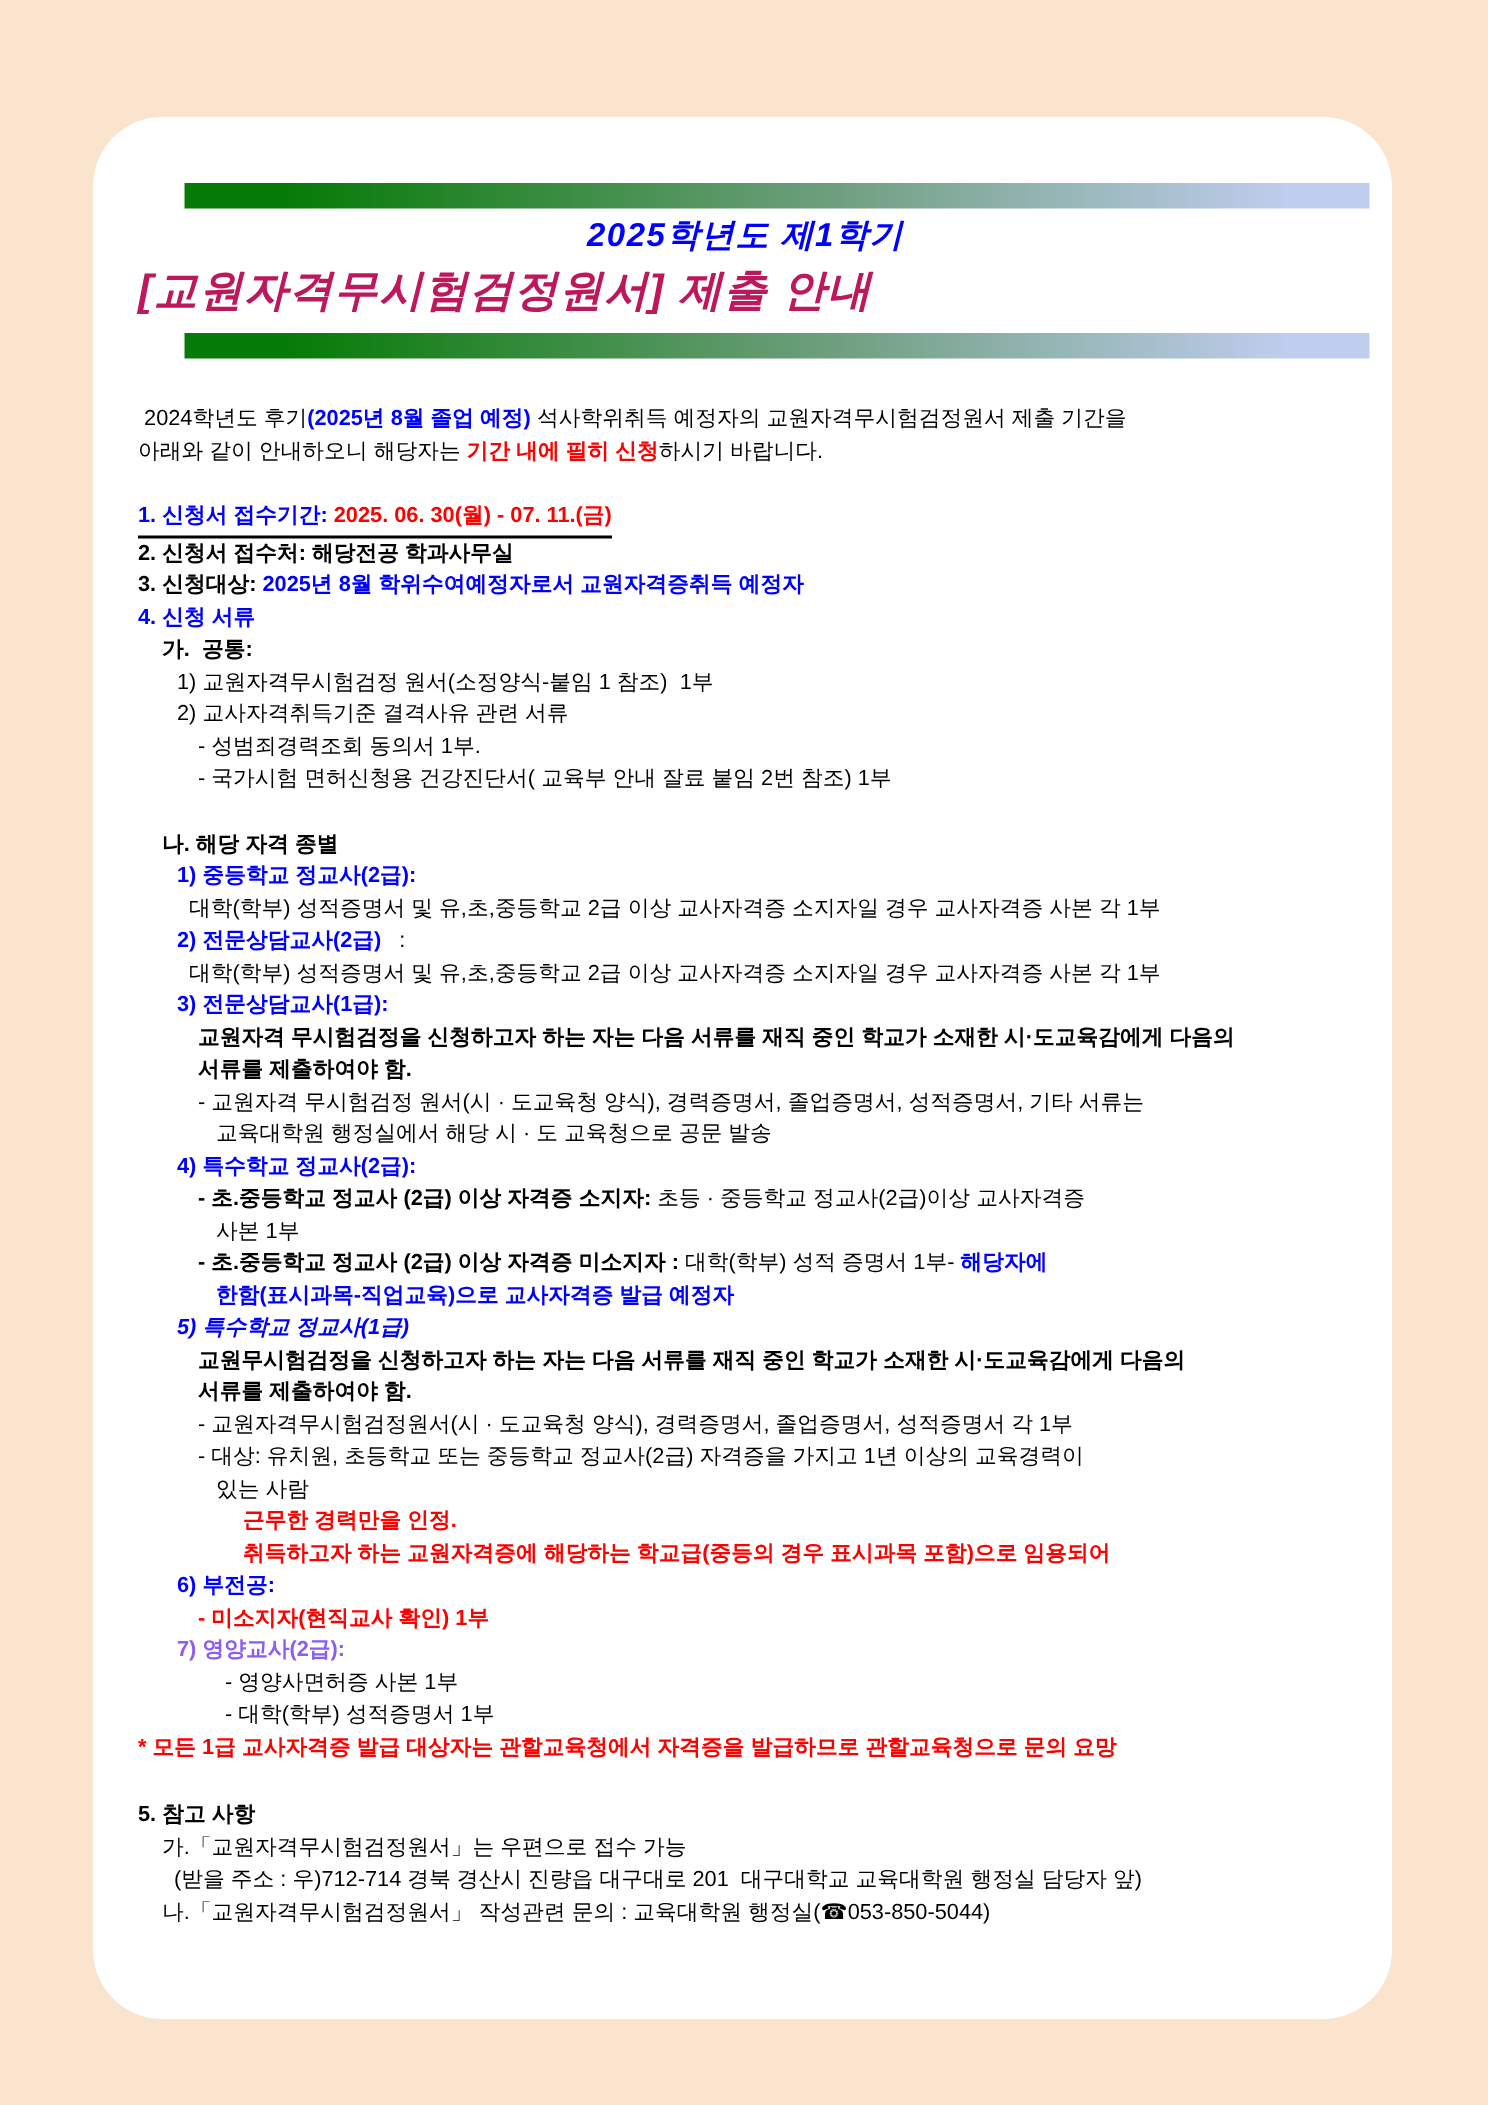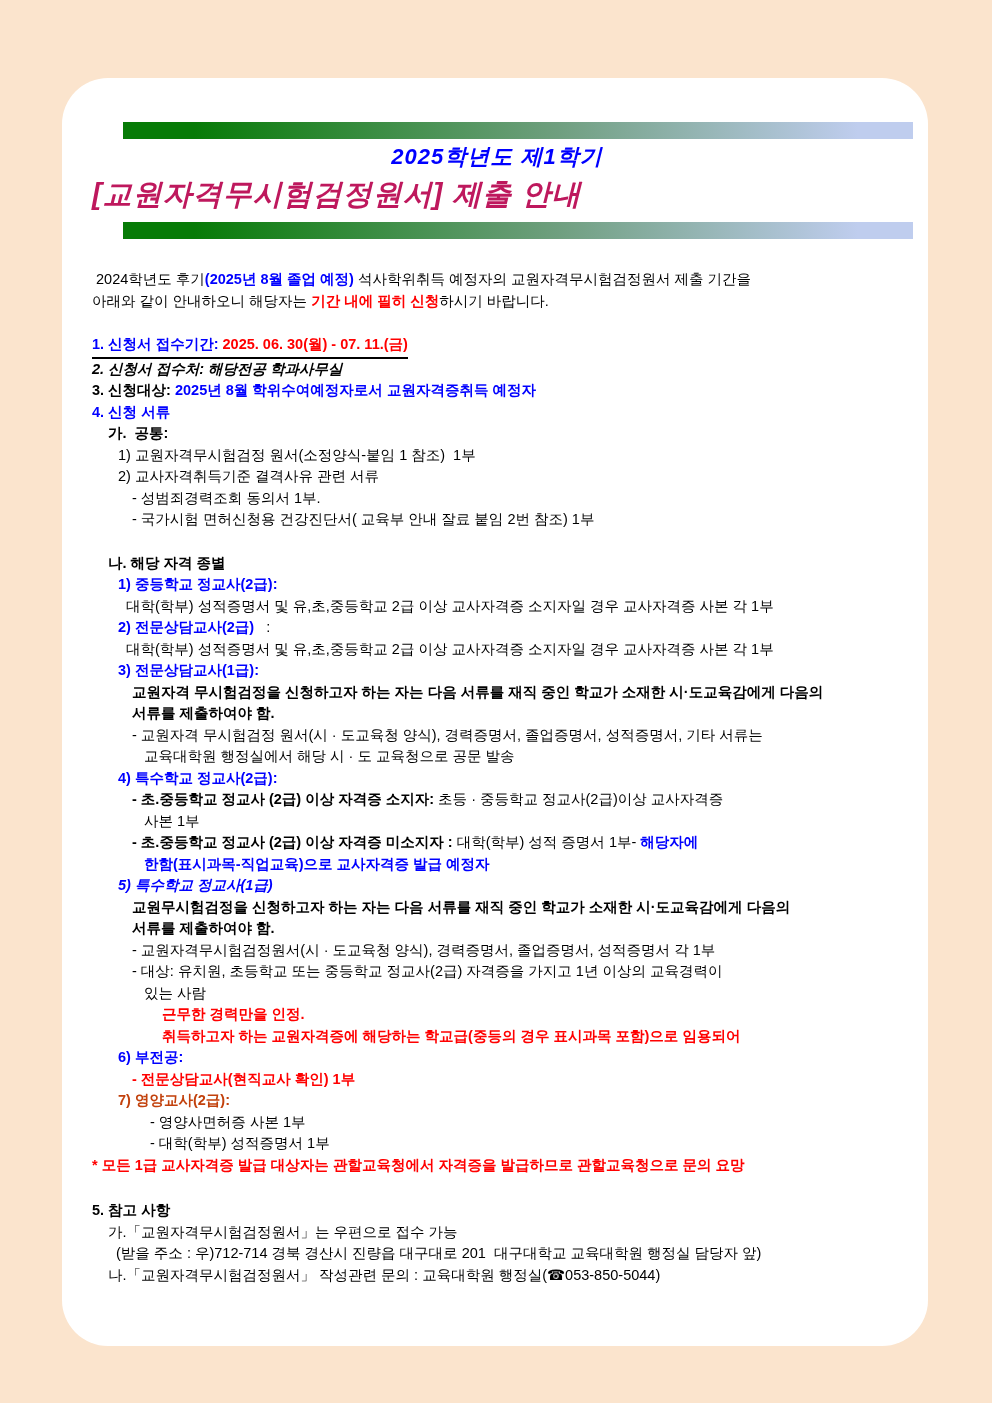--- a/index.html
+++ b/index.html
@@ -68,21 +68,21 @@
 
 <div class="card">
   <div class="gbar"></div>
   <div class="subtitle">2025학년도 제1학기</div>
   <div class="title">[교원자격무시험검정원서] 제출 안내</div>
   <div class="gbar gbar-bottom"></div>
   <div class="doc-body">
       <div class="doc-line" style="padding-left: 0px;"><span class="seg" style="color: rgb(0, 0, 0);"> 2024학년도 후기</span><span class="seg b" style="color: rgb(0, 0, 255);">(2025년 8월 졸업 예정) </span><span class="seg" style="color: rgb(0, 0, 0);">석사학위취득 예정자의 교원자격무시험검정원서 제출 기간을</span></div>
       <div class="doc-line" style="padding-left: 0px;"><span class="seg" style="color: rgb(0, 0, 0);">아래와 같이 안내하오니 해당자는 </span><span class="seg b" style="color: rgb(255, 0, 0);">기간 내에 필히 신청</span><span class="seg" style="color: rgb(0, 0, 0);">하시기 바랍니다.</span></div>
       <div class="doc-line" style="padding-left: 0px; margin-top: 22px;"><span class="ul"><span class="seg b" style="color: rgb(0, 0, 255);">1. 신청서 접수기간: </span><span class="seg b" style="color: rgb(255, 0, 0);">2025. 06. 30(월) - 07. 11.(금)</span></span></div>
-      <div class="doc-line" style="padding-left: 0px; font-style: italic;"><span class="seg b" style="color: rgb(0, 0, 0);">2. 신청서 접수처: 해당전공 학과사무실</span></div>
+      <div class="doc-line" style="padding-left: 0px;"><span class="seg b" style="color: rgb(0, 0, 0);">2. 신청서 접수처: 해당전공 학과사무실</span></div>
       <div class="doc-line" style="padding-left: 0px;"><span class="seg b" style="color: rgb(0, 0, 0);">3. 신청대상: </span><span class="seg b" style="color: rgb(0, 0, 255);">2025년 8월 학위수여예정자로서 교원자격증취득 예정자</span></div>
       <div class="doc-line" style="padding-left: 0px;"><span class="seg b" style="color: rgb(0, 0, 255);">4. 신청 서류</span></div>
       <div class="doc-line" style="padding-left: 16px;"><span class="seg b" style="color: rgb(0, 0, 0);">가.  공통:</span></div>
       <div class="doc-line" style="padding-left: 26px;"><span class="seg" style="color: rgb(0, 0, 0);">1) 교원자격무시험검정 원서(소정양식-붙임 1 참조)  1부</span></div>
       <div class="doc-line" style="padding-left: 26px;"><span class="seg" style="color: rgb(0, 0, 0);">2) 교사자격취득기준 결격사유 관련 서류</span></div>
       <div class="doc-line" style="padding-left: 40px;"><span class="seg" style="color: rgb(0, 0, 0);">- 성범죄경력조회 동의서 1부.</span></div>
       <div class="doc-line" style="padding-left: 40px;"><span class="seg" style="color: rgb(0, 0, 0);">- 국가시험 면허신청용 건강진단서( 교육부 안내 잘료 붙임 2번 참조) 1부</span></div>
       <div class="doc-line" style="padding-left: 16px; margin-top: 22px;"><span class="seg b" style="color: rgb(0, 0, 0);">나. 해당 자격 종별</span></div>
       <div class="doc-line" style="padding-left: 26px;"><span class="seg b" style="color: rgb(0, 0, 255);">1) 중등학교 정교사(2급):</span></div>
       <div class="doc-line" style="padding-left: 34px;"><span class="seg" style="color: rgb(0, 0, 0);">대학(학부) 성적증명서 및 유,초,중등학교 2급 이상 교사자격증 소지자일 경우 교사자격증 사본 각 1부</span></div>
@@ -100,22 +100,22 @@
       <div class="doc-line" style="padding-left: 52px;"><span class="seg b" style="color: rgb(0, 0, 255);">한함(표시과목-직업교육)으로 교사자격증 발급 예정자</span></div>
       <div class="doc-line" style="padding-left: 26px; font-style: italic;"><span class="seg b" style="color: rgb(0, 0, 255);">5) 특수학교 정교사(1급)</span></div>
       <div class="doc-line" style="padding-left: 40px;"><span class="seg b" style="color: rgb(0, 0, 0);">교원무시험검정을 신청하고자 하는 자는 다음 서류를 재직 중인 학교가 소재한 시·도교육감에게 다음의</span></div>
       <div class="doc-line" style="padding-left: 40px;"><span class="seg b" style="color: rgb(0, 0, 0);">서류를 제출하여야 함.</span></div>
       <div class="doc-line" style="padding-left: 40px;"><span class="seg" style="color: rgb(0, 0, 0);">- 교원자격무시험검정원서(시 · 도교육청 양식), 경력증명서, 졸업증명서, 성적증명서 각 1부</span></div>
       <div class="doc-line" style="padding-left: 40px;"><span class="seg" style="color: rgb(0, 0, 0);">- 대상: 유치원, 초등학교 또는 중등학교 정교사(2급) 자격증을 가지고 1년 이상의 교육경력이</span></div>
       <div class="doc-line" style="padding-left: 52px;"><span class="seg" style="color: rgb(0, 0, 0);">있는 사람</span></div>
       <div class="doc-line" style="padding-left: 70px;"><span class="seg b" style="color: rgb(255, 0, 0);">근무한 경력만을 인정.</span></div>
       <div class="doc-line" style="padding-left: 70px;"><span class="seg b" style="color: rgb(255, 0, 0);">취득하고자 하는 교원자격증에 해당하는 학교급(중등의 경우 표시과목 포함)으로 임용되어</span></div>
       <div class="doc-line" style="padding-left: 26px;"><span class="seg b" style="color: rgb(0, 0, 255);">6) 부전공:</span></div>
-      <div class="doc-line" style="padding-left: 40px;"><span class="seg b" style="color: rgb(255, 0, 0);">- 전문상담교사(현직교사 확인) 1부</span></div>
-      <div class="doc-line" style="padding-left: 26px;"><span class="seg b" style="color: #c2410c;">7) 영양교사(2급):</span></div>
+      <div class="doc-line" style="padding-left: 40px;"><span class="seg b" style="color: rgb(255, 0, 0);">- 미소지자(현직교사 확인) 1부</span></div>
+      <div class="doc-line" style="padding-left: 26px;"><span class="seg b" style="color: #8b5cf6;">7) 영양교사(2급):</span></div>
       <div class="doc-line" style="padding-left: 58px;"><span class="seg" style="color: rgb(0, 0, 0);">- 영양사면허증 사본 1부</span></div>
       <div class="doc-line" style="padding-left: 58px;"><span class="seg" style="color: rgb(0, 0, 0);">- 대학(학부) 성적증명서 1부</span></div>
       <div class="doc-line" style="padding-left: 0px;"><span class="seg b" style="color: rgb(255, 0, 0);">* 모든 1급 교사자격증 발급 대상자는 관할교육청에서 자격증을 발급하므로 관할교육청으로 문의 요망</span></div>
       <div class="doc-line" style="padding-left: 0px; margin-top: 24px;"><span class="seg b" style="color: rgb(0, 0, 0);">5. 참고 사항</span></div>
       <div class="doc-line" style="padding-left: 16px;"><span class="seg" style="color: rgb(0, 0, 0);">가.「교원자격무시험검정원서」는 우편으로 접수 가능</span></div>
       <div class="doc-line" style="padding-left: 24px;"><span class="seg" style="color: rgb(0, 0, 0);">(받을 주소 : 우)712-714 경북 경산시 진량읍 대구대로 201  대구대학교 교육대학원 행정실 담당자 앞)</span></div>
       <div class="doc-line" style="padding-left: 16px;"><span class="seg" style="color: rgb(0, 0, 0);">나.「교원자격무시험검정원서」 작성관련 문의 : 교육대학원 행정실(☎053-850-5044)</span></div>
     </div>
 </div>
 

